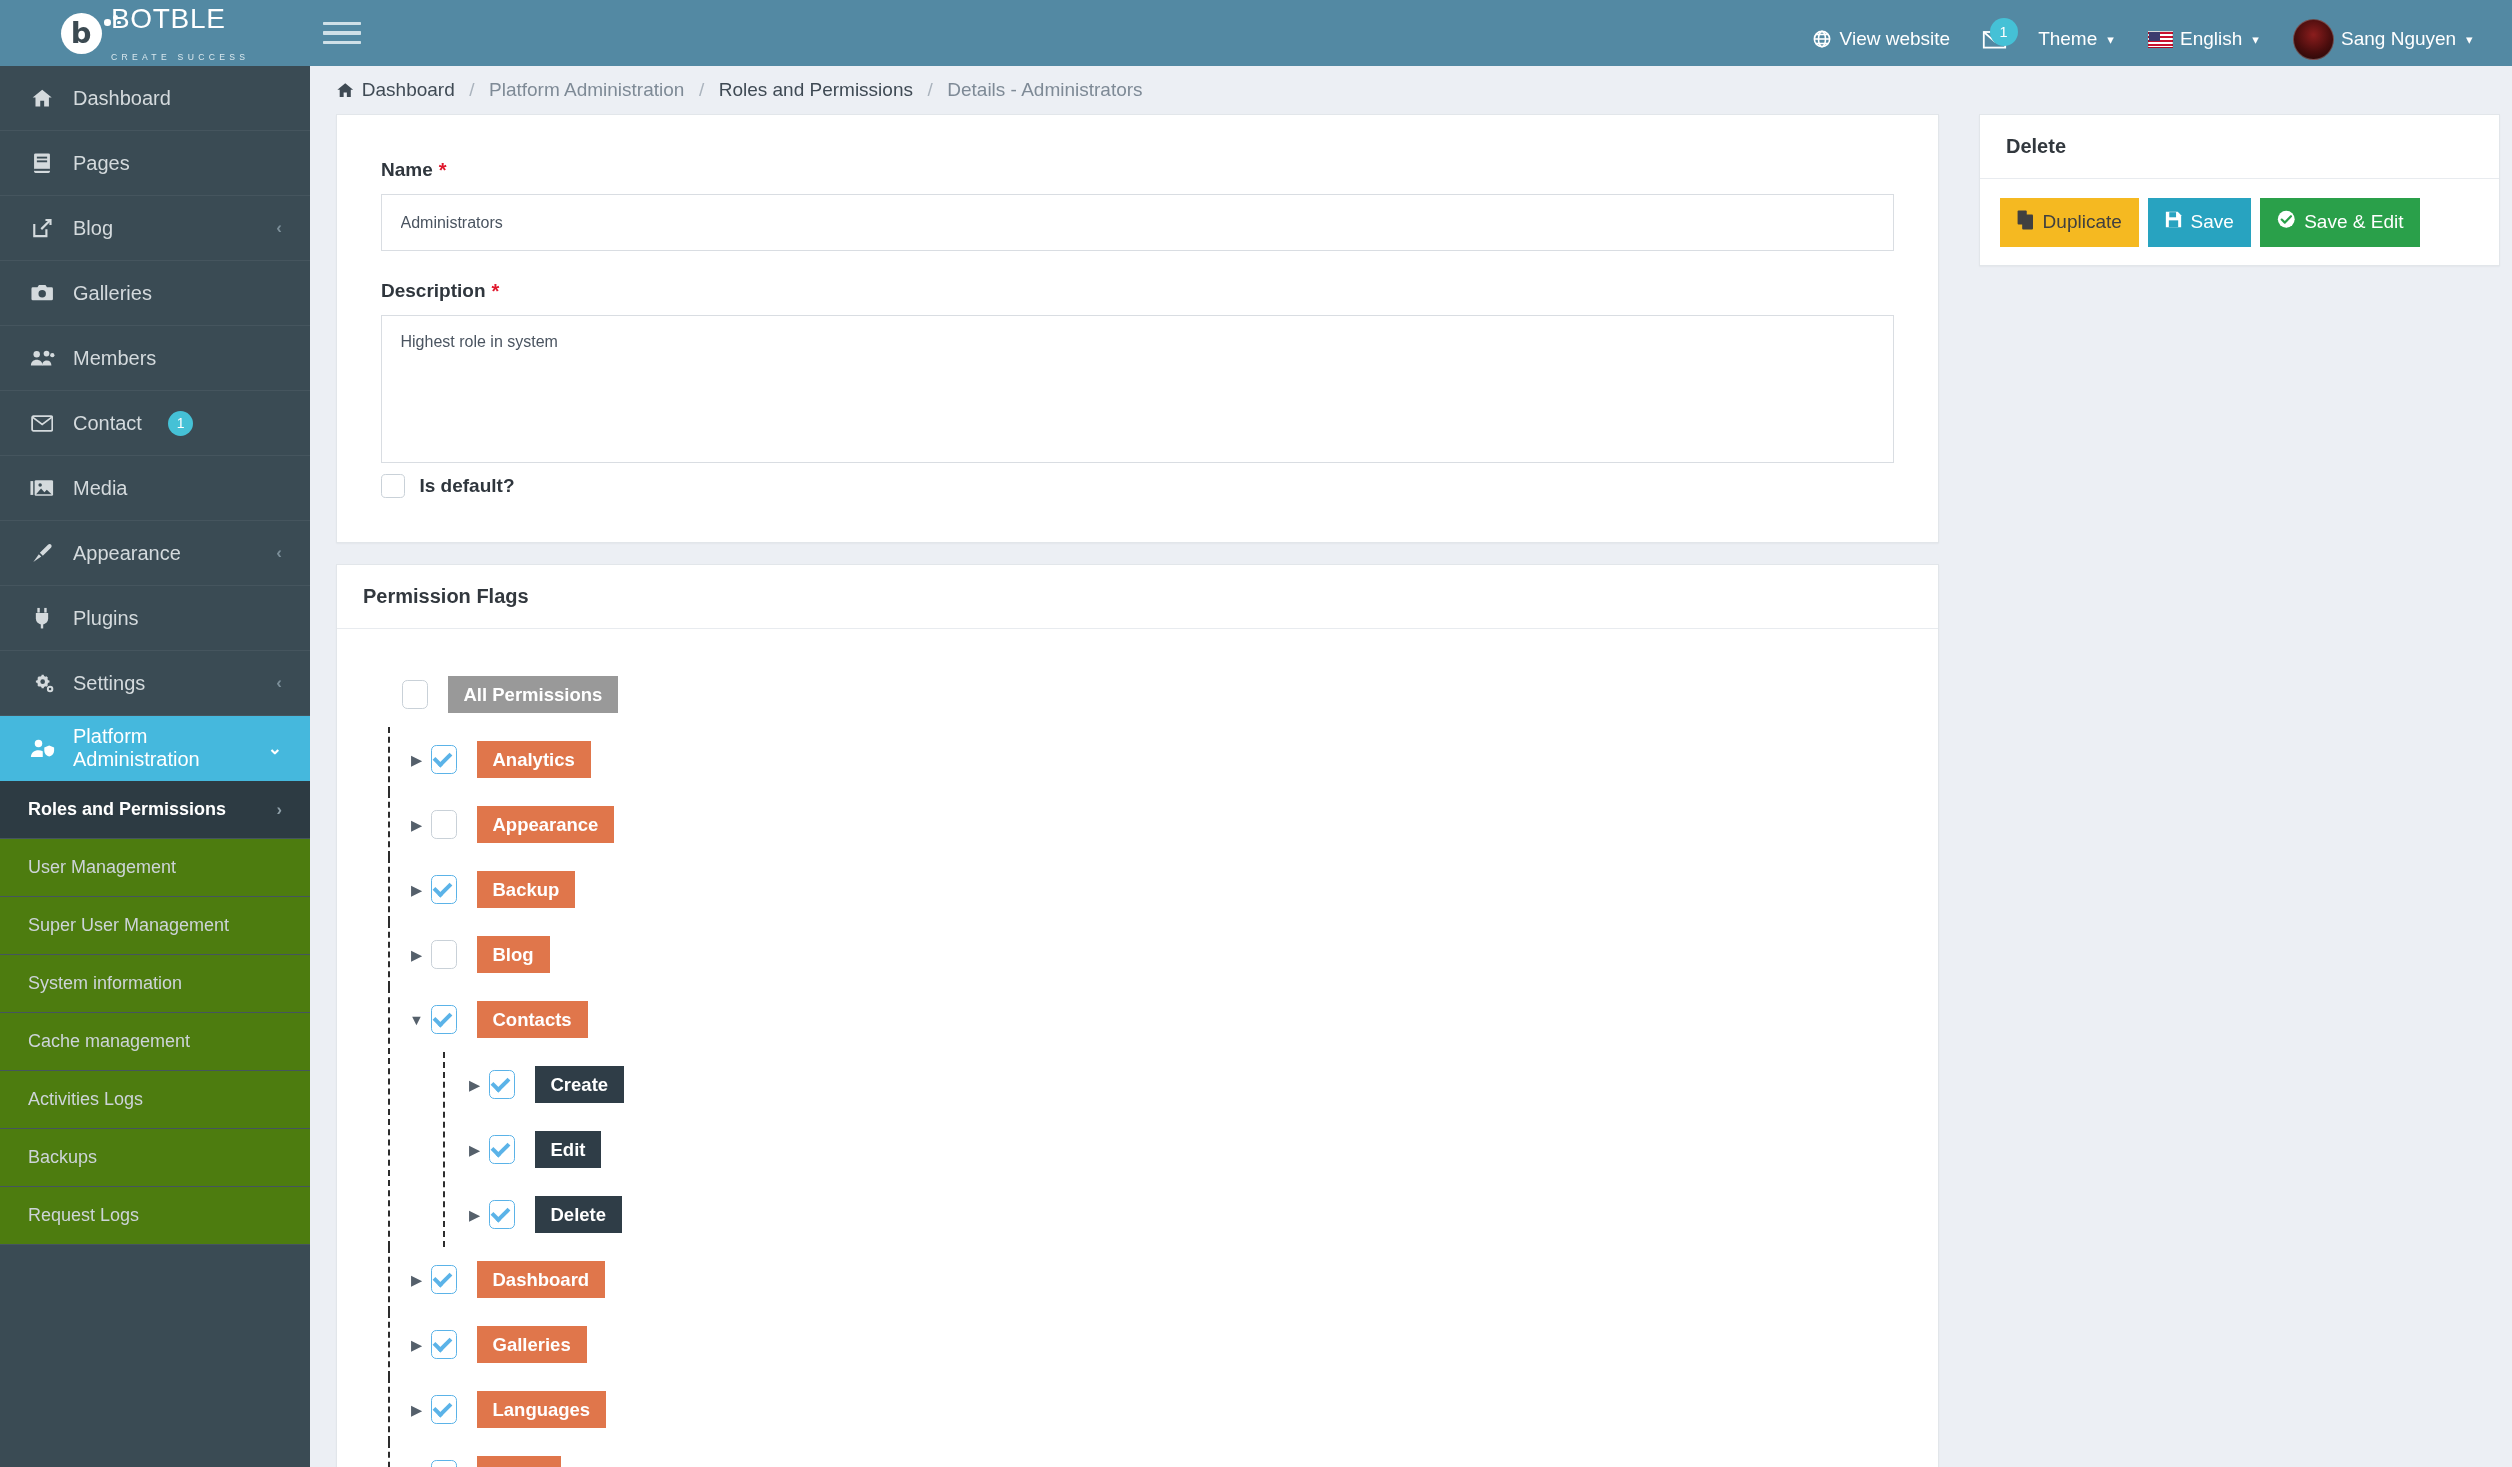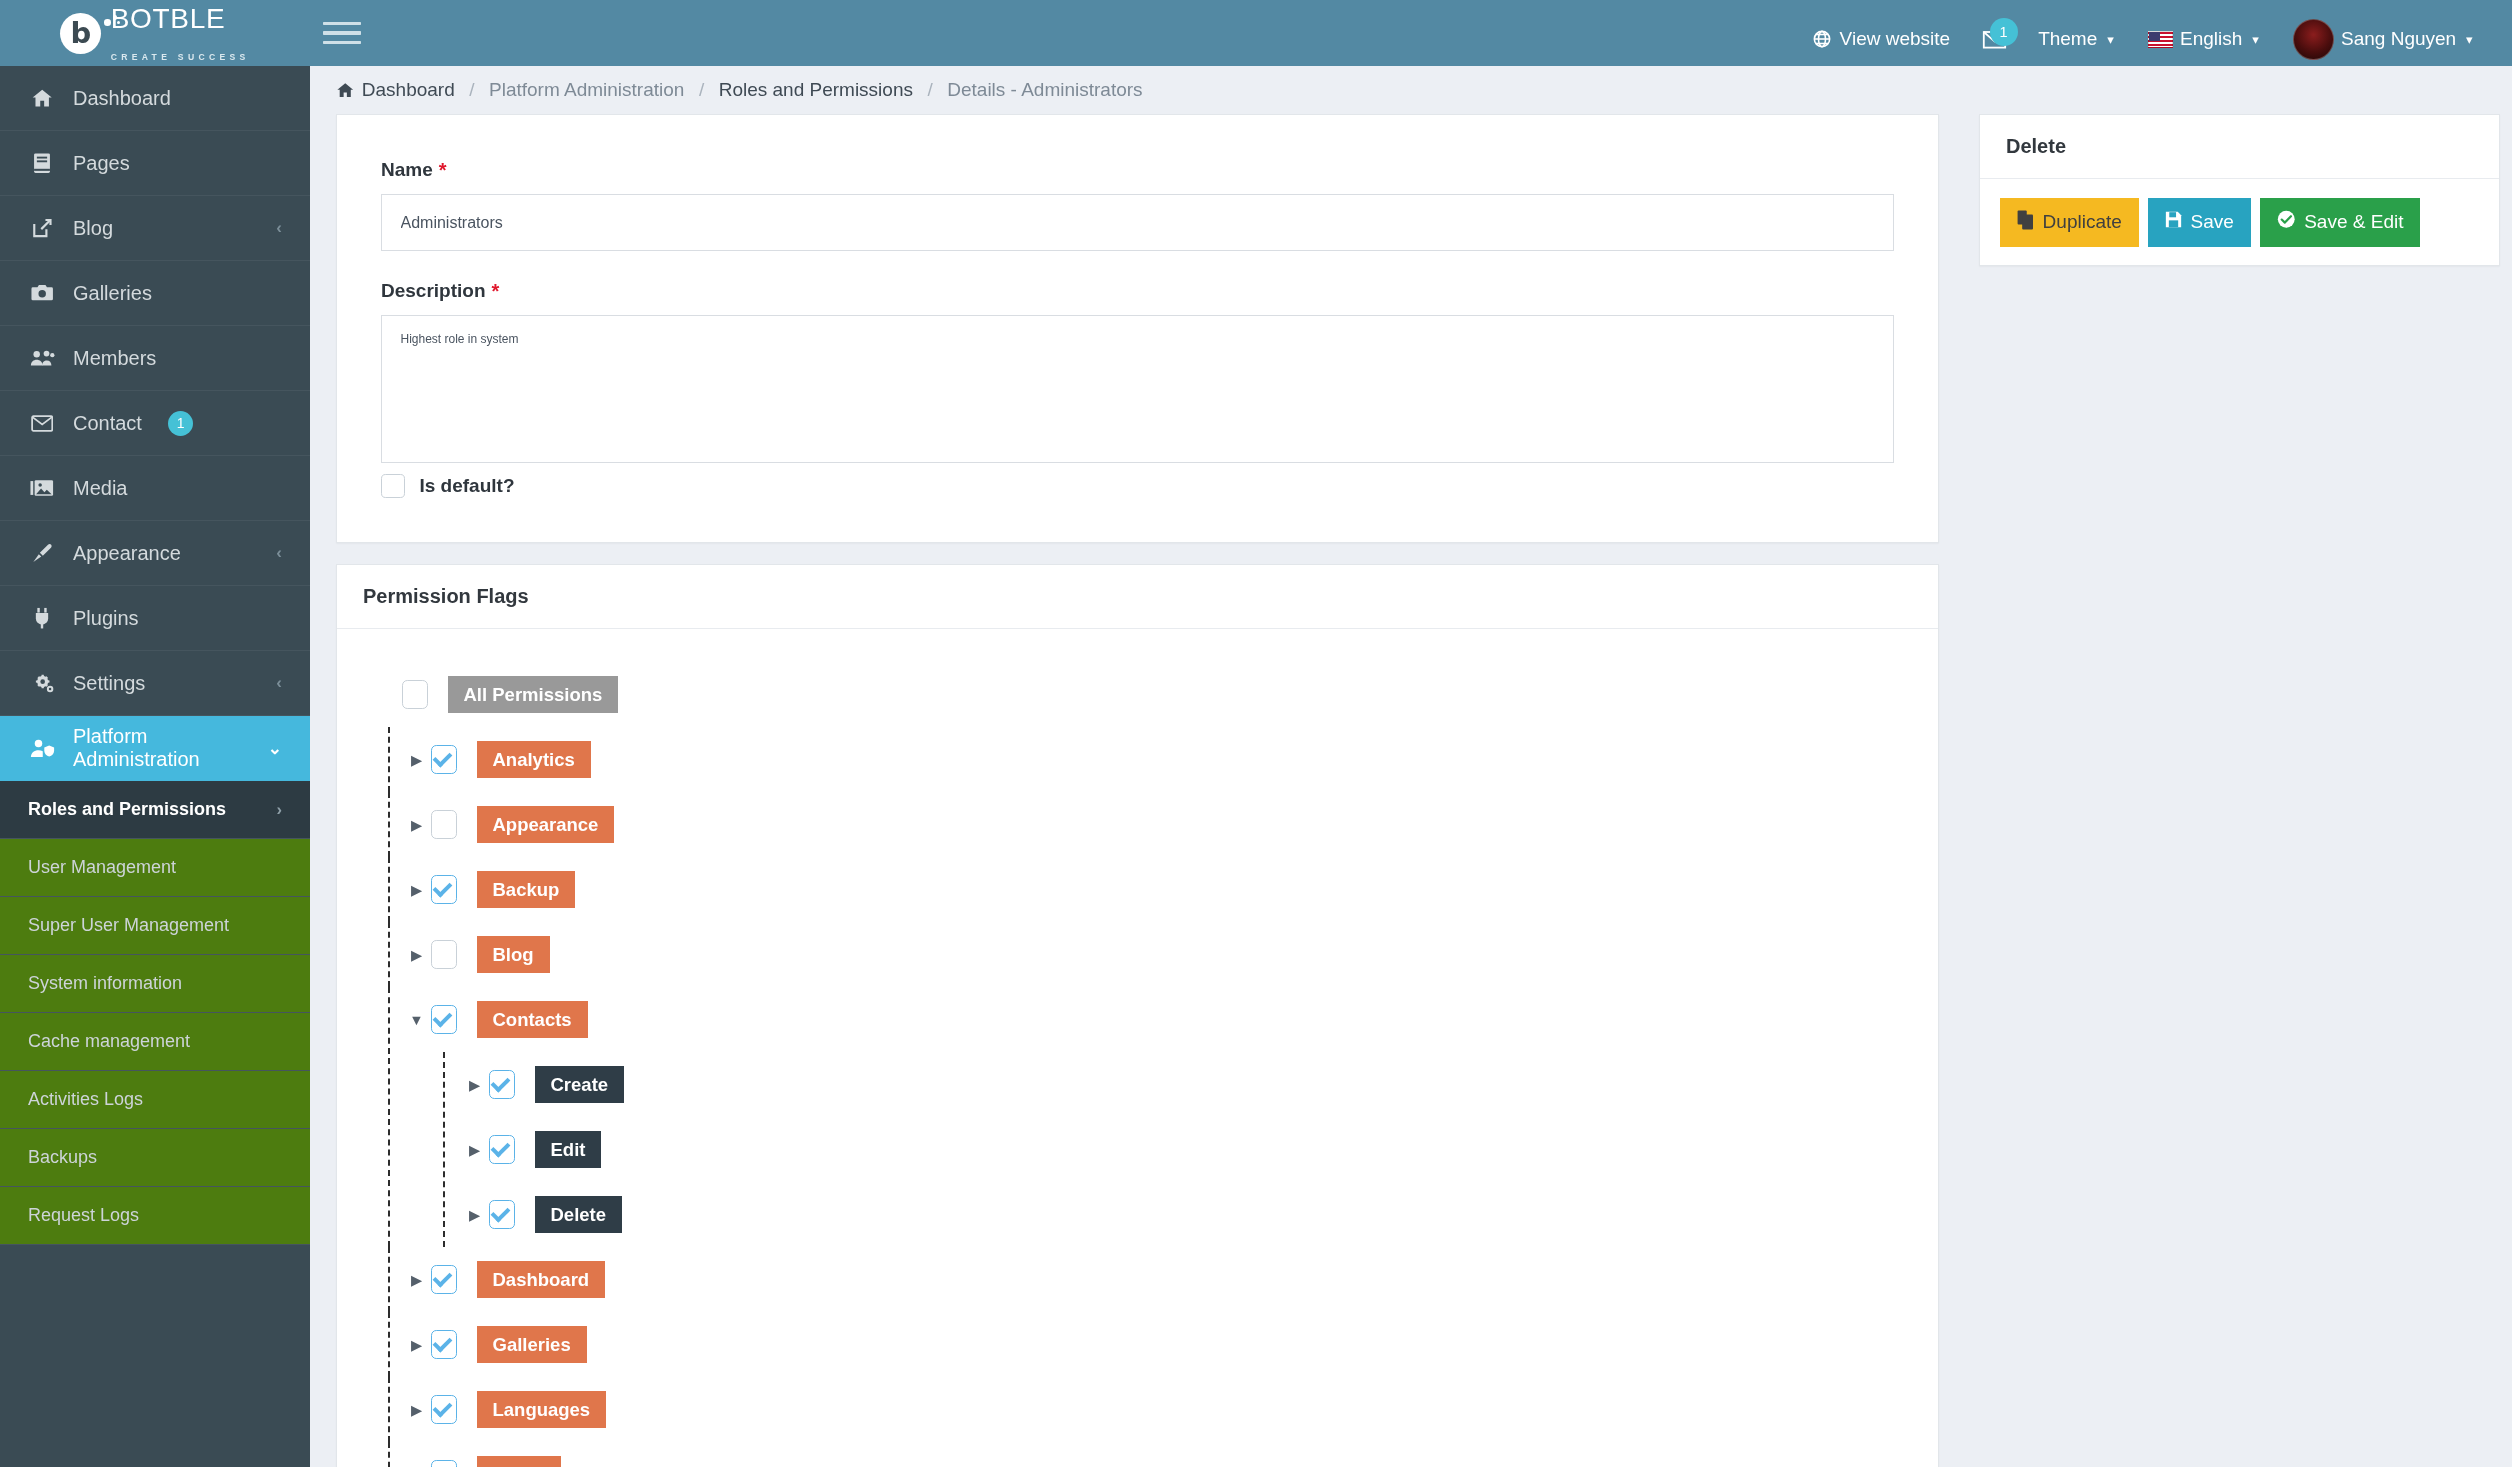--- a/index.html
+++ b/index.html
@@ -31,21 +31,21 @@
   }
   .logo-mark .dots { position:absolute; top:2.6px; right:-2.6px; }
   .logo-mark .dots i {
     position:absolute; display:block; background:#fff; border-radius:50%;
   }
   .logo-text { display: flex; flex-direction: column; line-height: 1; }
   .logo-text .t1 {
     color: #fff; font-size: 28px; font-weight: 400; letter-spacing: 0.7px;
   }
   .logo-text .t2 {
-    color: #dbe9ef; font-size: 8.6px; letter-spacing: 4.3px; margin-top: 20px; font-weight: bold;
+    color: #dbe9ef; font-size: 8.6px; letter-spacing: 4.3px; margin-top: 20px;
   }
   .hamburger {
     width: 38px; height: 38px; margin-left: 13px; cursor: pointer;
     display: flex; flex-direction: column; justify-content: center; gap: 6px;
   }
   .hamburger span { display:block; height: 3.3px; background: #cfe0e8; border-radius: 0.7px; }
 
   .top-right {
     margin-left: auto; display: flex; align-items: center;
     gap: 0; padding-right: 22.4px; height: 66px; margin-top: 12px;
@@ -149,21 +149,21 @@
     display: flex; align-items: center; gap: 6px;
   }
   .req { color: #e0182d; font-size: 20px; line-height: 1; }
   .txt-input {
     width: 100%; height: 57px; border: 0.7px solid #d9dde2; background: #fff;
     font-size: 16px; color: #4a5460; padding: 0 18.5px;
     font-family: "Liberation Sans", sans-serif; outline: none;
   }
   .txt-area {
     width: 100%; height: 148px; border: 0.7px solid #d9dde2; background: #fff;
-    font-size: 12px; color: #4a5460; padding: 14.5px 18.5px;
+    font-size: 16px; color: #4a5460; padding: 14.5px 18.5px;
     font-family: "Liberation Sans", sans-serif; outline: none; resize: none;
     line-height: 1.35;
   }
   .spacer-28 { height: 29px; }
   .chk-row { display: flex; align-items: center; gap: 14.5px; margin-top: 9.2px; }
   .chk-box {
     width: 24px; height: 24px; border: 1.3px solid #c9d1d8; border-radius: 4.6px;
     background: #fff; flex: none; cursor: pointer;
     display: flex; align-items: center; justify-content: center;
   }

